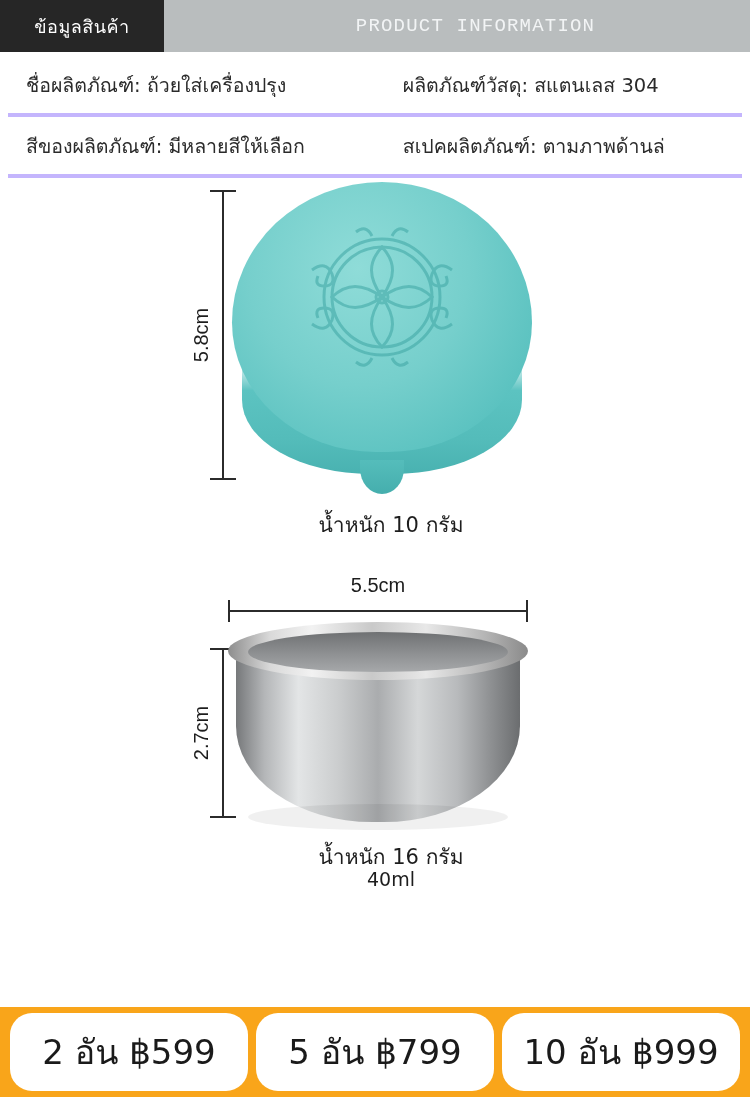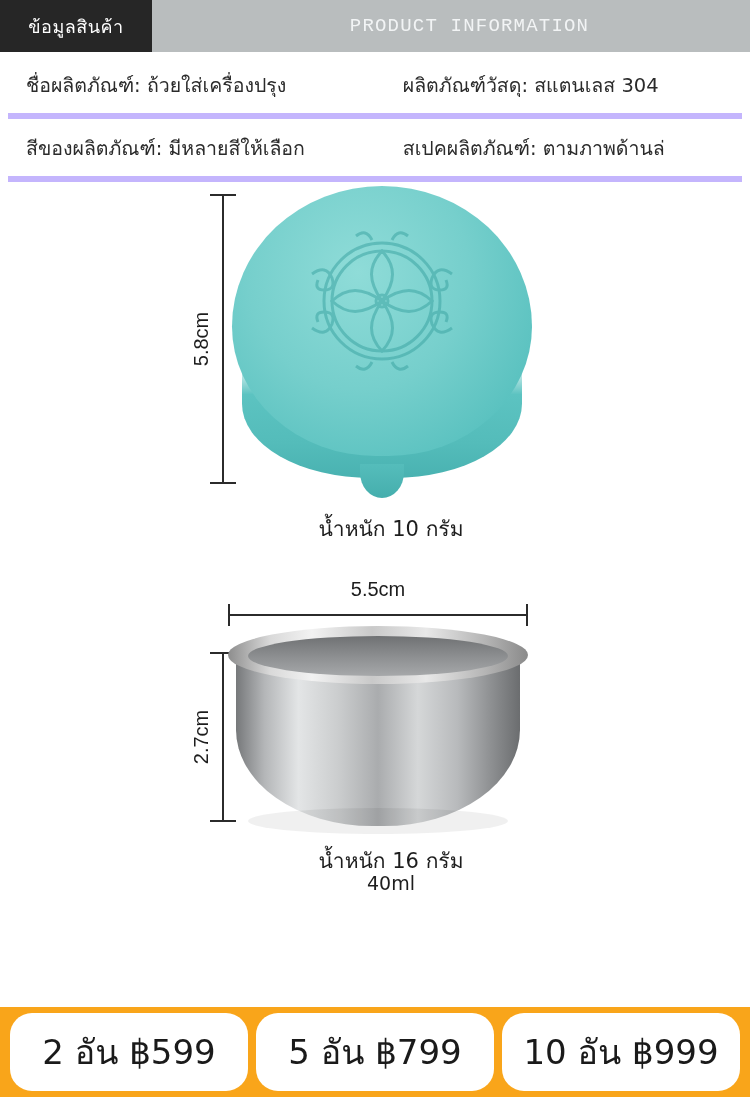--- a/index.html
+++ b/index.html
@@ -20,21 +20,21 @@
   
   .header {
     position: relative;
     width: 750px;
     height: 52px;
     background: #b9bdbe;
     display: flex;
     align-items: center;
   }
   .header-tab {
-    width: 152px;
+    width: 164px;
     height: 52px;
     background: #262626;
     color: #ffffff;
     display: flex;
     align-items: center;
     justify-content: center;
     font-size: 18px;
     letter-spacing: 0.5px;
   }
   .header-right {
@@ -48,21 +48,21 @@
     padding-left: 47px;
   }
 
   
   .specs {
     padding: 0 8px;
   }
   .spec-row {
     display: flex;
     align-items: flex-start;
-    border-bottom: 6px solid #c4b5fd;
+    border-bottom: 4px solid #c4b5fd;
     padding: 14px 18px 12px 18px;
     min-height: 46px;
     gap: 20px;
   }
   .spec-row:nth-child(1) { padding-top: 18px; }
   .spec-col {
     width: 50%;
     font-size: 19.5px;
     color: #2b2b2b;
     white-space: nowrap;

